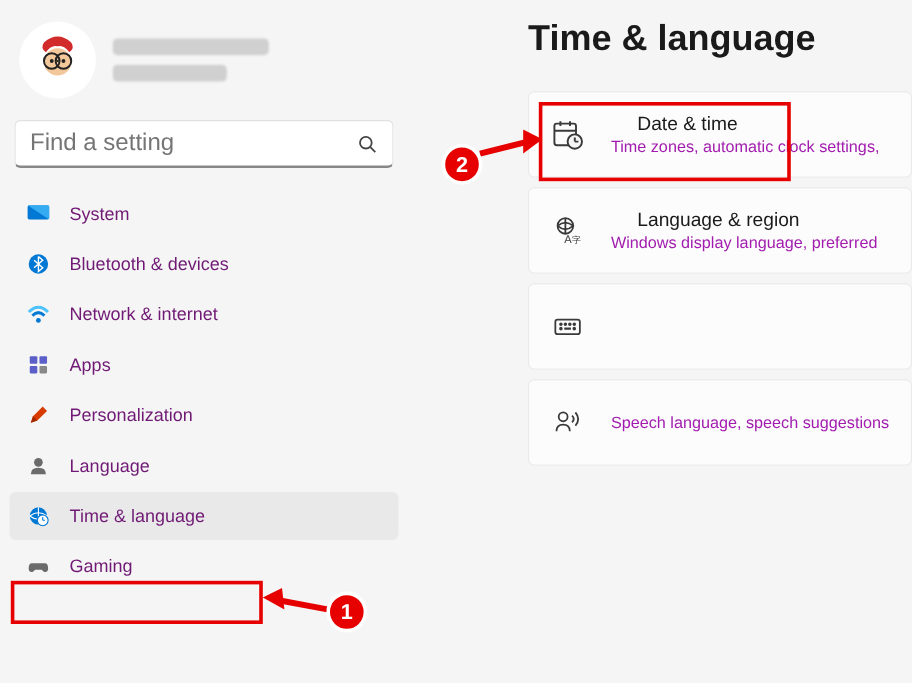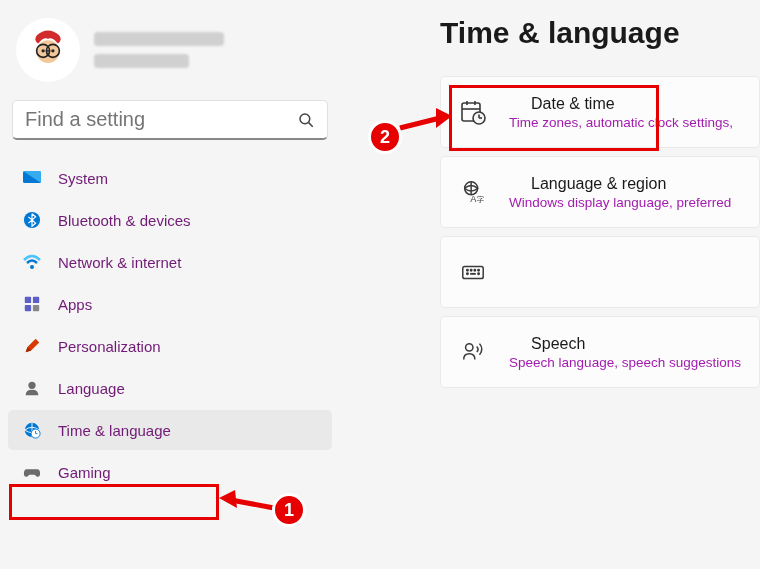--- a/index.html
+++ b/index.html
@@ -302,21 +302,20 @@
       <div class="card">
         <span class="card-icon">
           <svg viewBox="0 0 28 28" width="26" height="26" fill="none" stroke="currentColor" stroke-width="1.6">
             <circle cx="10" cy="9" r="4"></circle>
               <path d="M4 22 Q4 16 10 16 Q16 16 16 22"></path>
             <path d="M18 8 Q21 11 18 14"></path>
               <path d="M21 5 Q26 11 21 17"></path>
           </svg>
         </span>
         <div class="card-text">
-          <span class="card-title">Speech</span>
           <span class="card-sub">Speech language, speech suggestions</span>
         </div>
       </div>
 
     </div>
   </main>
 </div>
 
 <div class="annot-box" style="left:9px; top:484px; width:210px; height:36px;"></div>
 <svg class="annot-arrow" style="left:219px; top:490px;" width="60" height="26">

